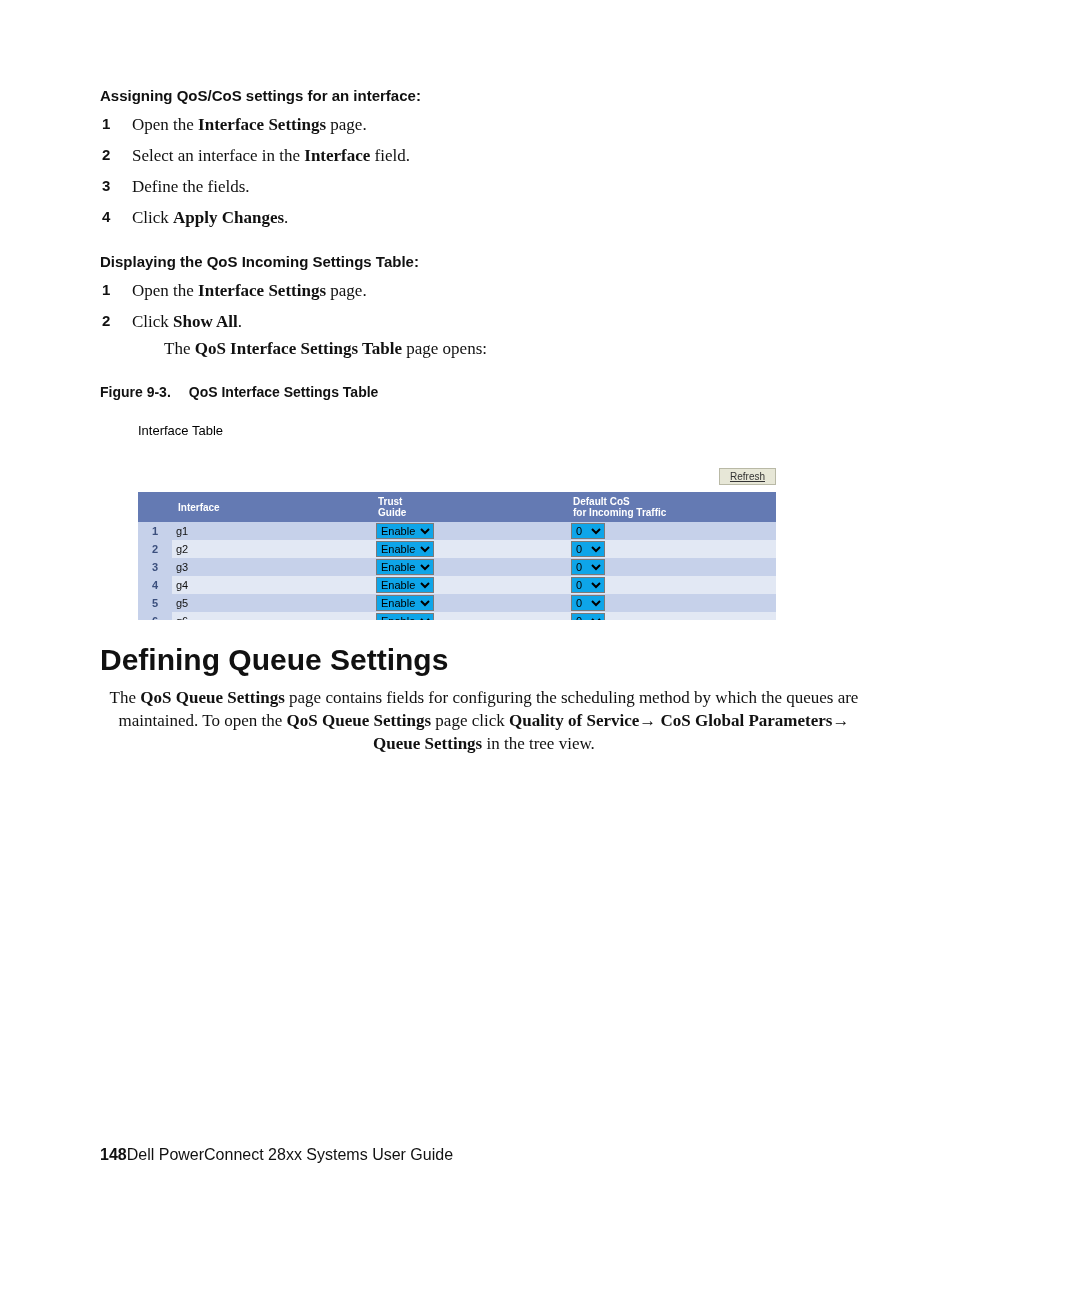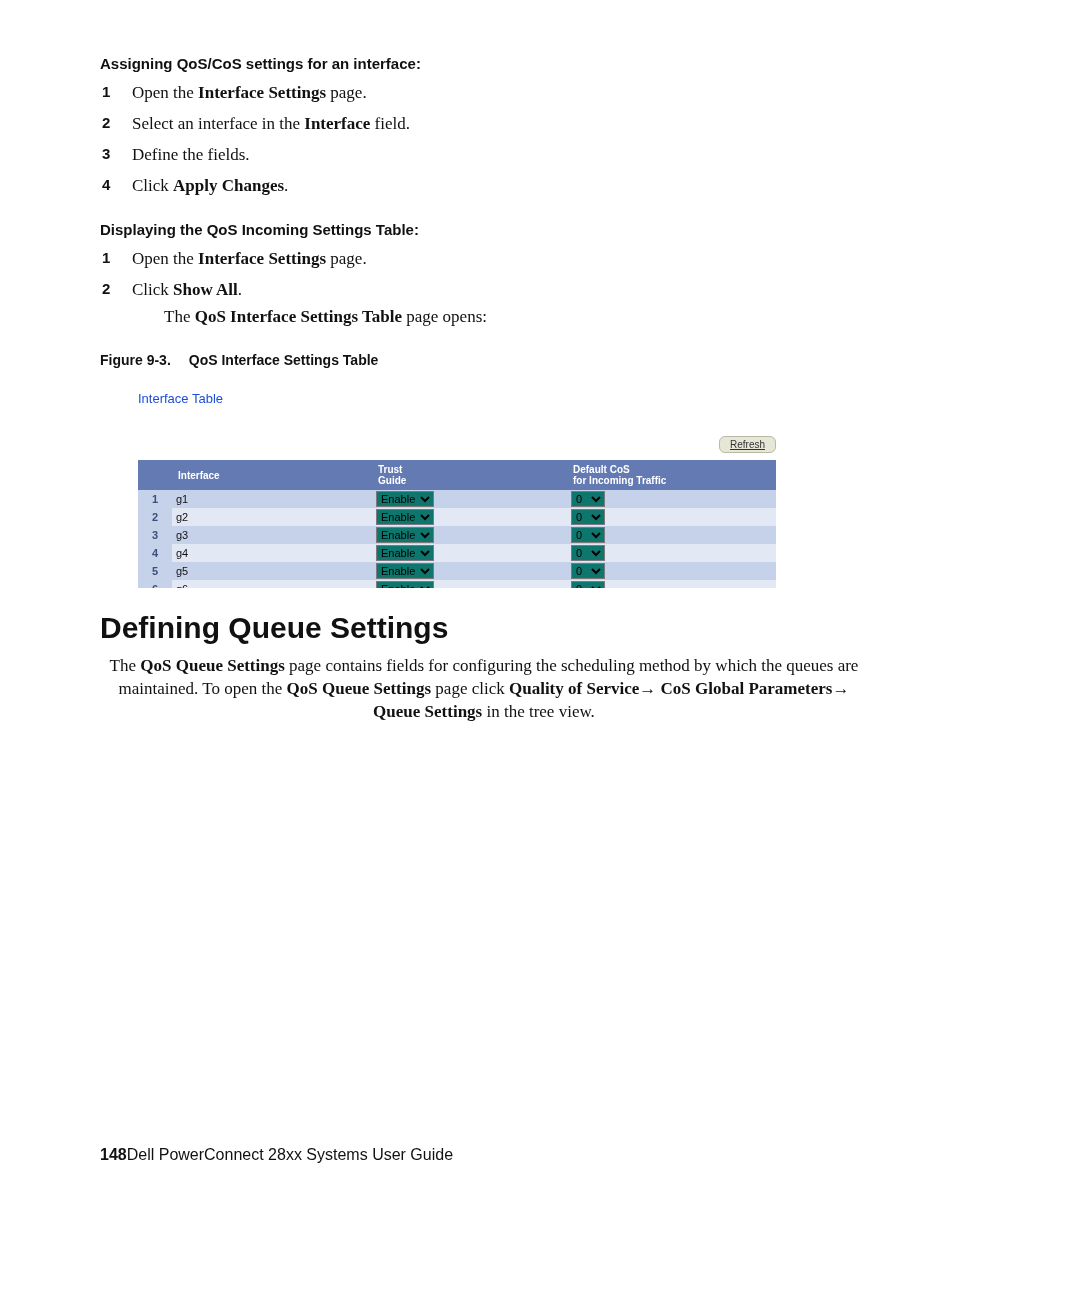--- a/index.html
+++ b/index.html
@@ -6,21 +6,21 @@
     font-family: Georgia, "Times New Roman", serif;
     margin: 0;
     padding: 0;
     background: #fff;
     color: #111;
   }
   .page {
     width: 968px;
     height: 1296px;
     box-sizing: border-box;
-    padding: 54px 100px 40px 100px;
+    padding: 86px 100px 40px 100px;
     position: relative;
     font-size: 17px;
     line-height: 1.35;
   }
   .bold-sans {
     font-family: Arial, Helvetica, sans-serif;
     font-weight: bold;
     font-size: 15px;
   }
   ol.steps {
@@ -46,39 +46,39 @@
   .fig-caption {
     font-family: Arial, Helvetica, sans-serif;
     font-weight: bold;
     font-size: 14px;
     margin-top: 20px;
     margin-bottom: 20px;
   }
   .fig-caption .fig-id { margin-right: 18px; }
   .interface-title {
     font-family: Verdana, Arial, sans-serif;
-    color: #1d4ed8;
+    color: #000000;
     font-size: 13px;
     margin-left: 38px;
     margin-bottom: 24px;
   }
   .refresh-wrap {
     text-align: right;
     padding-right: 0px;
     margin-bottom: 6px;
   }
   .refresh-btn {
     display: inline-block;
     font-family: Verdana, Arial, sans-serif;
     font-size: 10px;
     text-decoration: underline;
     color: #333;
     background: #e7e7d7;
     border: 1px solid #b9b9a6;
-    border-radius: 6px;
+    border-radius: 0;
     padding: 1px 10px;
     cursor: pointer;
   }
   .fig-frame {
     margin-left: 38px;
     width: 638px;
   }
   table.iface {
     border-collapse: collapse;
     width: 100%;
@@ -110,21 +110,21 @@
     color: #3b4f7d;
     font-weight: bold;
     text-align: center;
     background: #c6d1ea;
   }
   tr.odd td.cell  { background: #c6d1ea; }
   tr.even td.cell { background: #e2e8f4; }
   .trust-select, .cos-select {
     font-family: Verdana, Arial, sans-serif;
     font-size: 11px;
-    background: #0f766e;
+    background: #0ea5e9;
     border: 1px solid #7a7a7a;
     height: 16px;
   }
   .trust-select { width: 58px; }
   .cos-select   { width: 34px; }
   h1.section {
     font-family: Arial, Helvetica, sans-serif;
     font-size: 30px;
     font-weight: bold;
     margin: 20px 0 6px 0;

